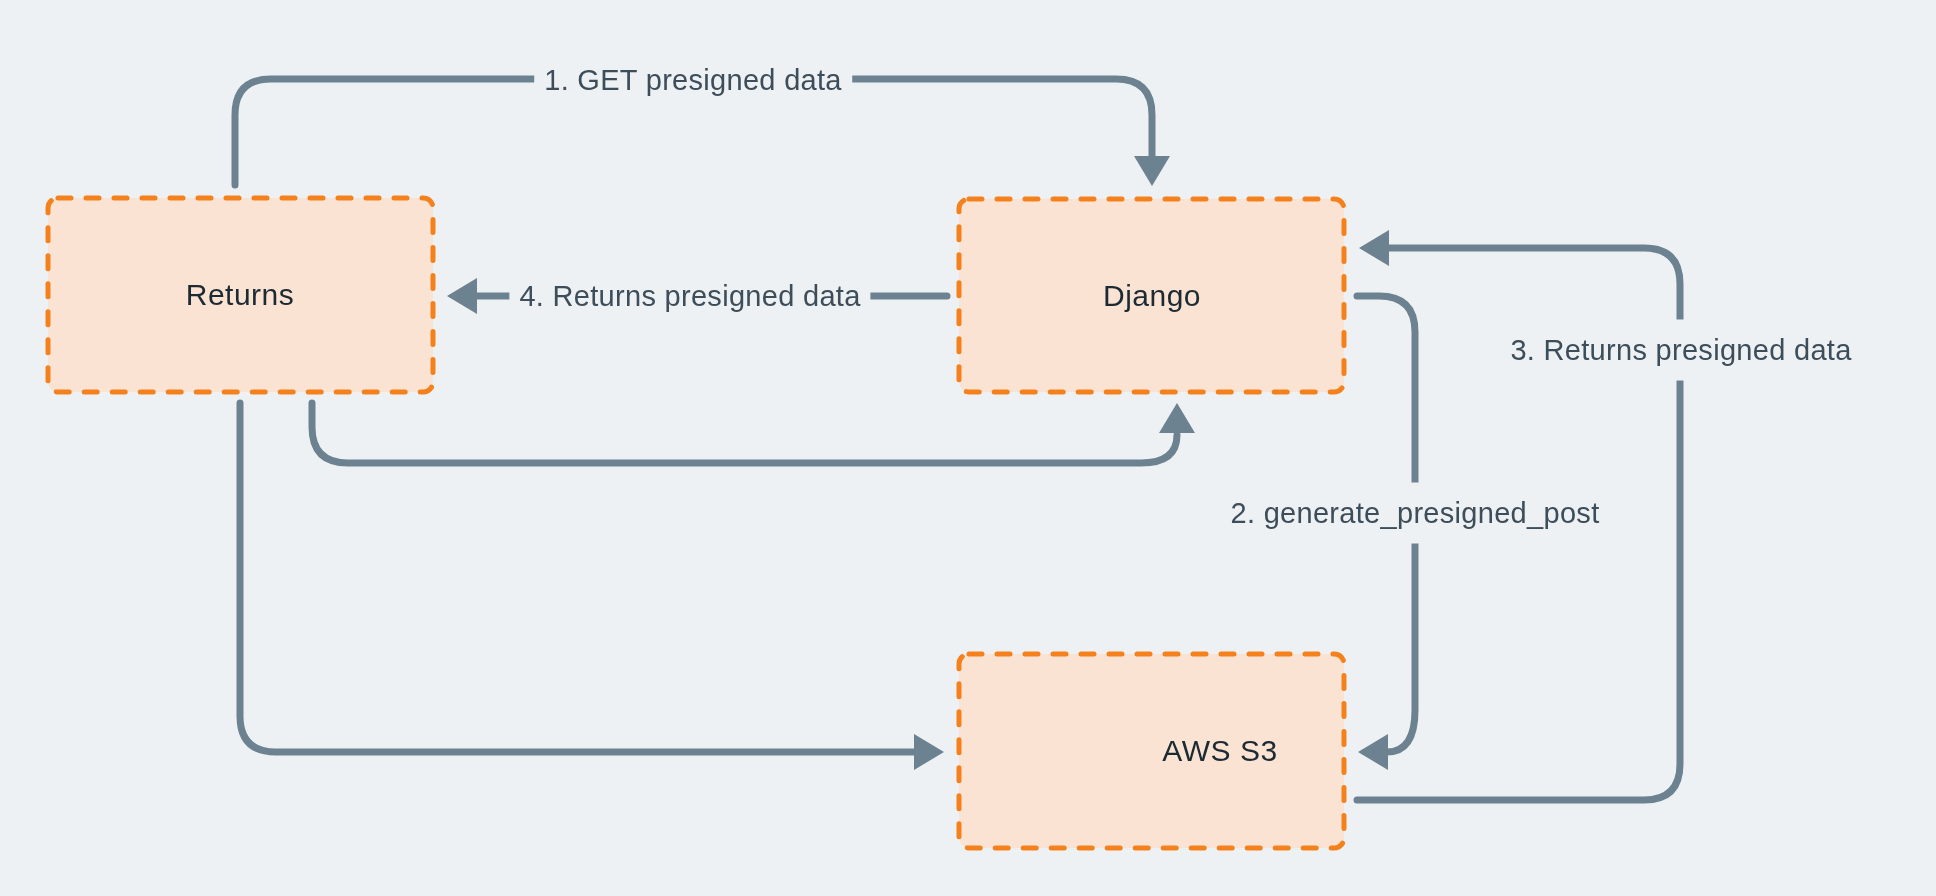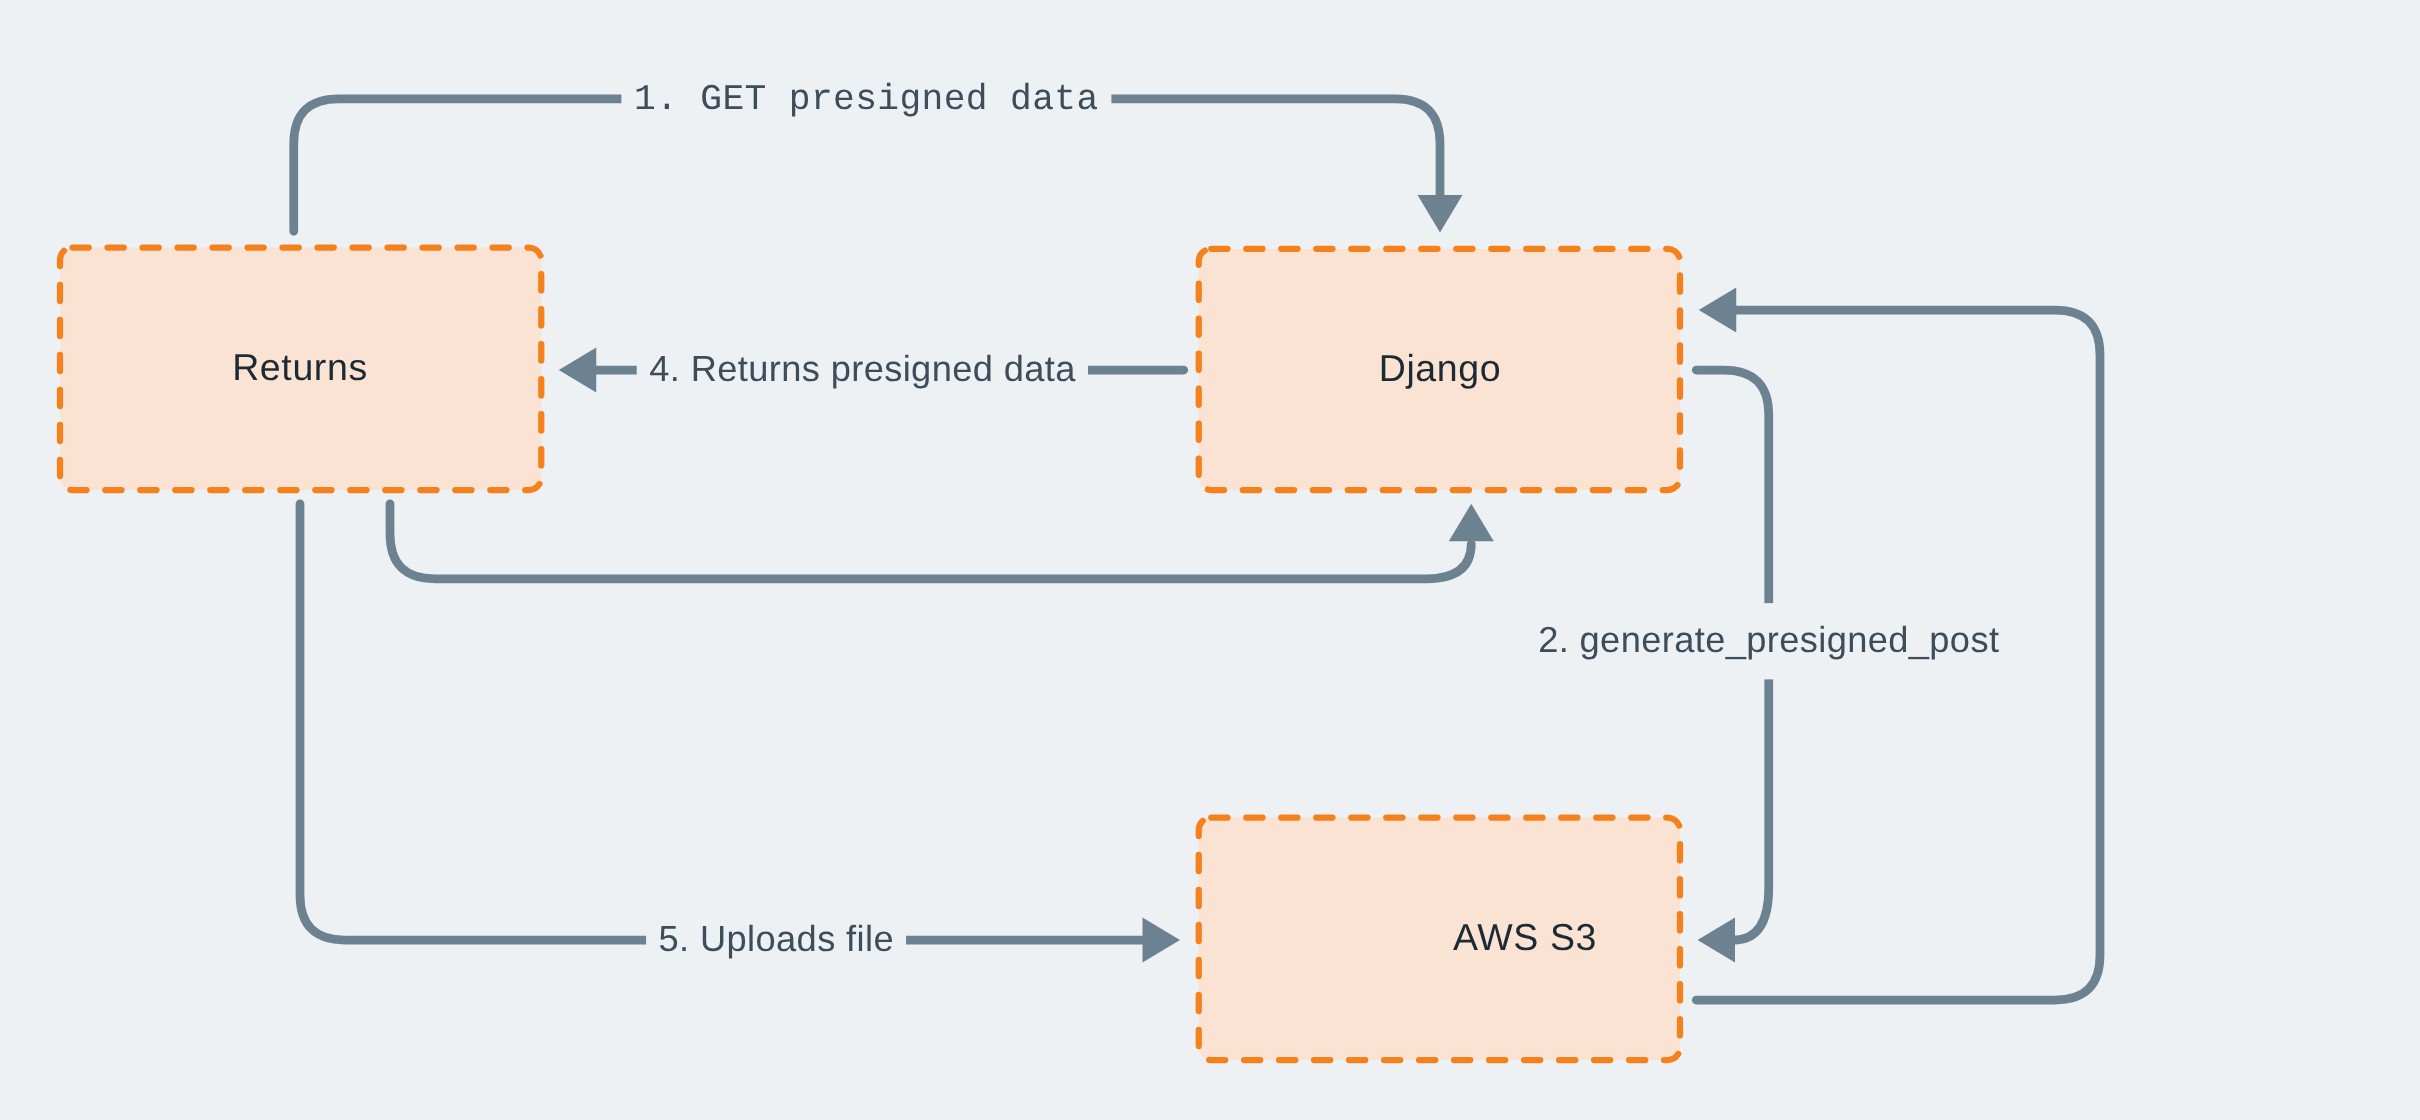--- a/index.html
+++ b/index.html
@@ -50,21 +50,21 @@
     color:var(--label-text);
     background:var(--background);
     padding:5px 10px;
     white-space:pre;
   }
   .edge-label.on-vline{padding:14px 12px;}
   
   #nl-frontend{left:240px;top:295px;}
   #nl-django{left:1152px;top:296px;}
   #nl-aws{left:1220px;top:751px;}
-  #el-1{left:693px;top:80px;font-family:Liberation Mono, monospace;}
+  #el-1{left:693px;top:80px;}
   #el-2{left:1415px;top:513px;}
   #el-3{left:1681px;top:350px;}
   #el-4{left:690px;top:296px;}
   #el-5{left:621px;top:752px;}
   #el-6{left:696px;top:463px;}
 </style>
 </head>
 <body>
 
 <div class="canvas">
@@ -93,16 +93,16 @@
     <rect class="node-box" x="959" y="199" width="385" height="193" rx="10"></rect>
     <rect class="node-box" x="959" y="654" width="385" height="194" rx="10"></rect>
   </svg>
 
   <div id="nl-frontend" class="node-label">Returns</div>
   <div id="nl-django" class="node-label">Django</div>
   <div id="nl-aws" class="node-label">AWS S3</div>
 
   <div id="el-1" class="edge-label">1. GET presigned data</div>
   <div id="el-2" class="edge-label on-vline">2. generate_presigned_post</div>
+  <div id="el-3" class="edge-label on-vline">3. Returns presigned data</div>
   <div id="el-4" class="edge-label">4. Returns presigned data</div>
-  <div id="el-5" class="edge-label">5. Uploads file</div>
 
 </div>
 
 </body></html>

